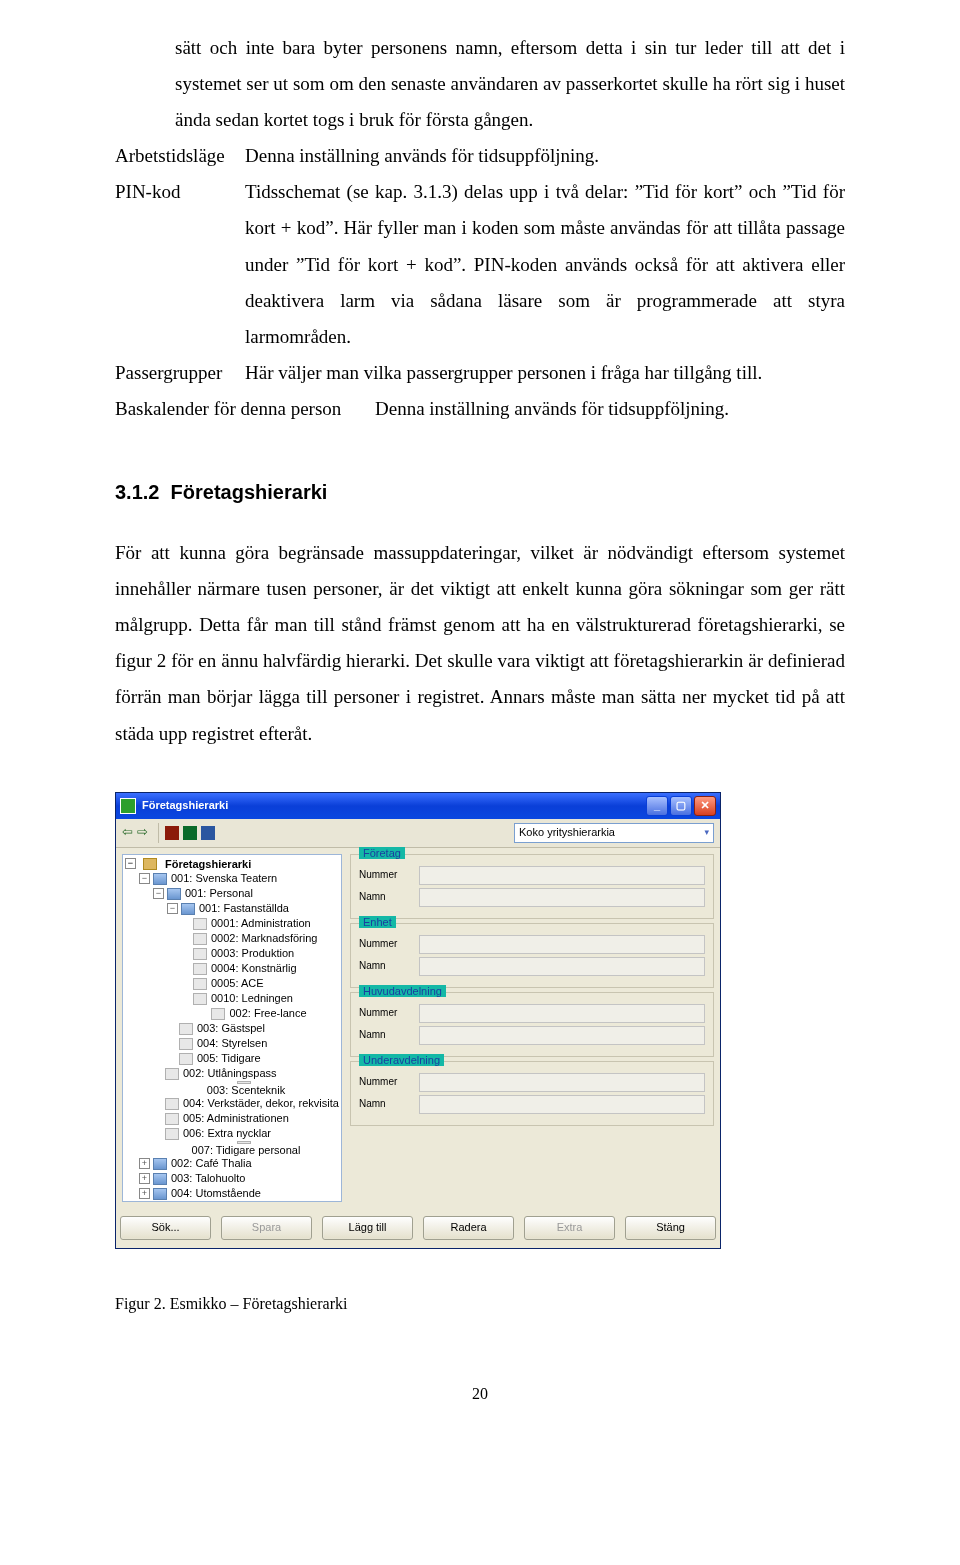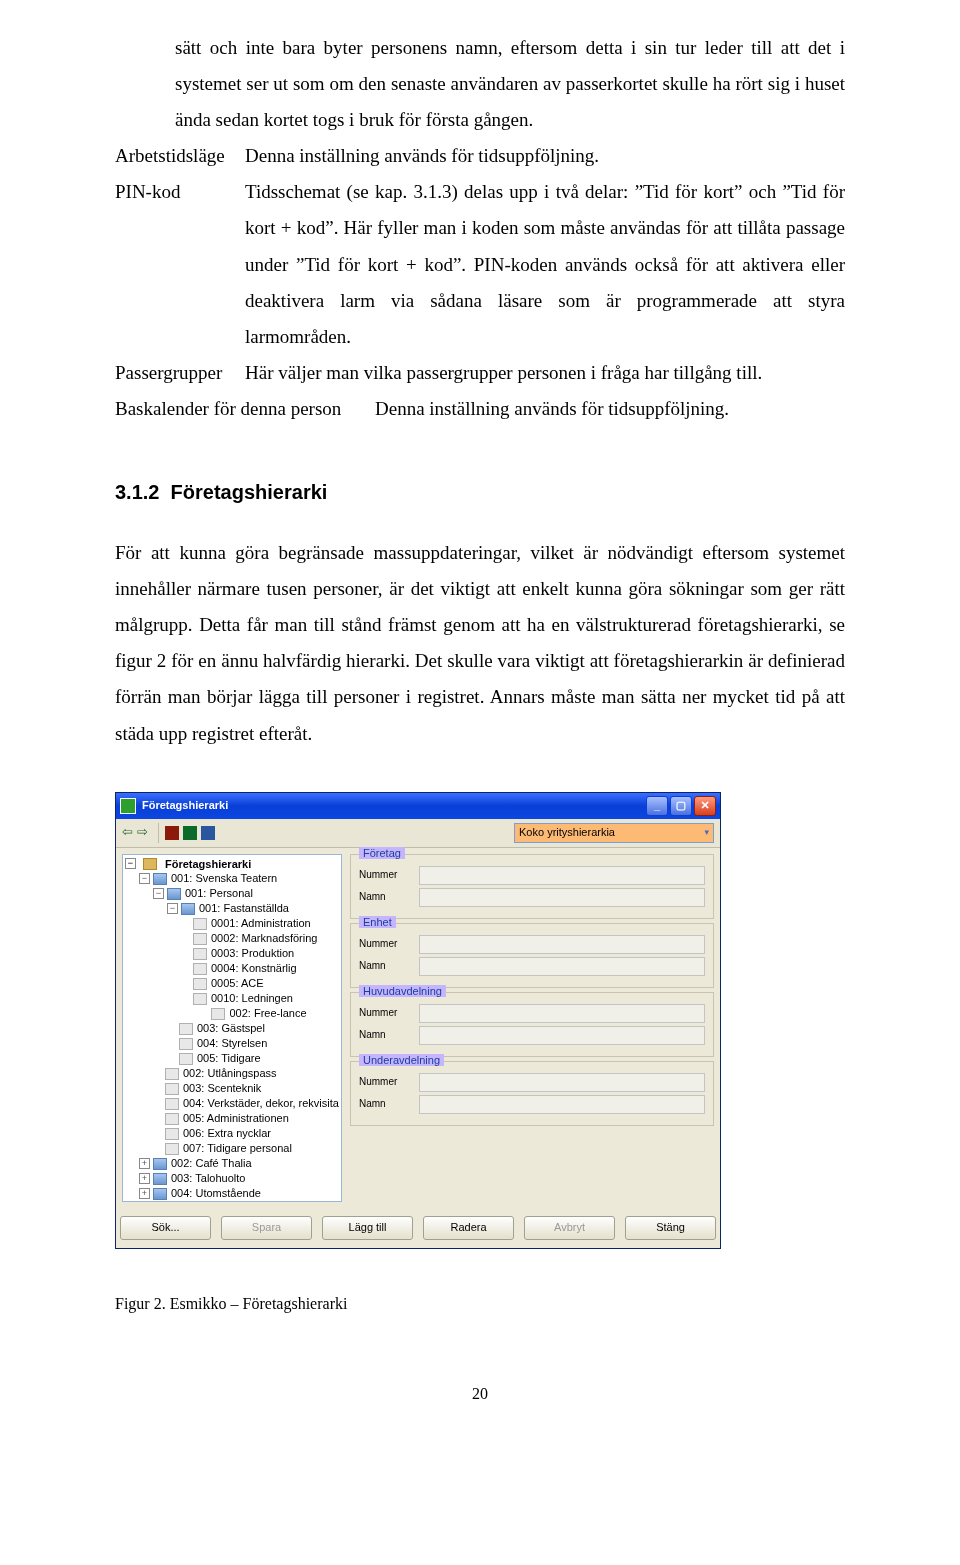--- a/index.html
+++ b/index.html
@@ -97,21 +97,21 @@
   .tb-arrow {
     font-size:13px;
     color:#2a6a2a;
     margin-right:4px;
   }
   .tb-sep { width:1px; height:20px; background:#c0bca8; margin:0 6px;}
   .tb-ico { width:14px; height:14px; margin-right:4px;}
   .combo {
     height:18px;
     border:1px solid #7a9fd0;
-    background:#fdba74;
+    background:#ffffff;
     display:flex;
     align-items:center;
     padding:0 4px;
     width: 190px;
     justify-content: space-between;
     font-size:11px;
   }
   .combo .chev { color:#4a68c0; font-size:9px;}
   .win-body {
     display:flex;
@@ -164,21 +164,21 @@
   }
   .grp {
     border:1px solid #c8c4b0;
     background: #ece9d8;
     padding: 8px 8px 8px 8px;
     position:relative;
   }
   .grp .legend {
     position:absolute;
     top:-8px; left:8px;
-    background:#c4b5fd;
+    background:#14b8a6;
     padding:0 4px;
     color:#1a3ea0;
     font-size:11px;
   }
   .frow {
     display:flex; align-items:center;
     margin:3px 0;
   }
   .flab {
     width:60px;
@@ -345,41 +345,41 @@
             <div class="tnode" style="padding-left: 42px;">
               <span class="twist spacer"></span>
               <span class="nodeico leaf"></span>
               <span>005: Tidigare</span>
             </div>
             <div class="tnode" style="padding-left: 28px;">
               <span class="twist spacer"></span>
               <span class="nodeico leaf"></span>
               <span>002: Utlåningspass</span>
             </div>
+            <div class="tnode" style="padding-left: 28px; flex-direction: column;">
+              <span class="twist spacer"></span>
+              <span class="nodeico leaf"></span>
+              <span>003: Scenteknik</span>
+            </div>
             <div class="tnode" style="padding-left: 28px;">
               <span class="twist spacer"></span>
               <span class="nodeico leaf"></span>
-              <span>003: Scenteknik</span>
+              <span>004: Verkstäder, dekor, rekvisita</span>
             </div>
             <div class="tnode" style="padding-left: 28px;">
               <span class="twist spacer"></span>
               <span class="nodeico leaf"></span>
-              <span>004: Verkstäder, dekor, rekvisita</span>
+              <span>005: Administrationen</span>
             </div>
             <div class="tnode" style="padding-left: 28px;">
               <span class="twist spacer"></span>
               <span class="nodeico leaf"></span>
-              <span>005: Administrationen</span>
-            </div>
-            <div class="tnode" style="padding-left: 28px;">
-              <span class="twist spacer"></span>
-              <span class="nodeico leaf"></span>
               <span>006: Extra nycklar</span>
             </div>
-            <div class="tnode" style="padding-left: 28px;">
+            <div class="tnode" style="padding-left: 28px; flex-direction: column;">
               <span class="twist spacer"></span>
               <span class="nodeico leaf"></span>
               <span>007: Tidigare personal</span>
             </div>
             <div class="tnode" style="padding-left: 14px;">
               <span class="twist">+</span>
               <span class="nodeico"></span>
               <span>002: Café Thalia</span>
             </div>
             <div class="tnode" style="padding-left: 14px;">
@@ -439,21 +439,21 @@
               <div class="fval"></div>
             </div>
           </div>
         </div>
     </div>
     <div class="btnrow" id="btn-row">
         <div class="btn ">Sök...</div>
         <div class="btn disabled">Spara</div>
         <div class="btn ">Lägg till</div>
         <div class="btn ">Radera</div>
-        <div class="btn disabled">Avbryt</div>
+        <div class="btn disabled">Extra</div>
         <div class="btn ">Stäng</div>
       </div>
   </div>
 
   <div class="caption">Figur 2. Esmikko – Företagshierarki</div>
 
   <div class="pagenum">20</div>
 </div>
 
 </body></html>

